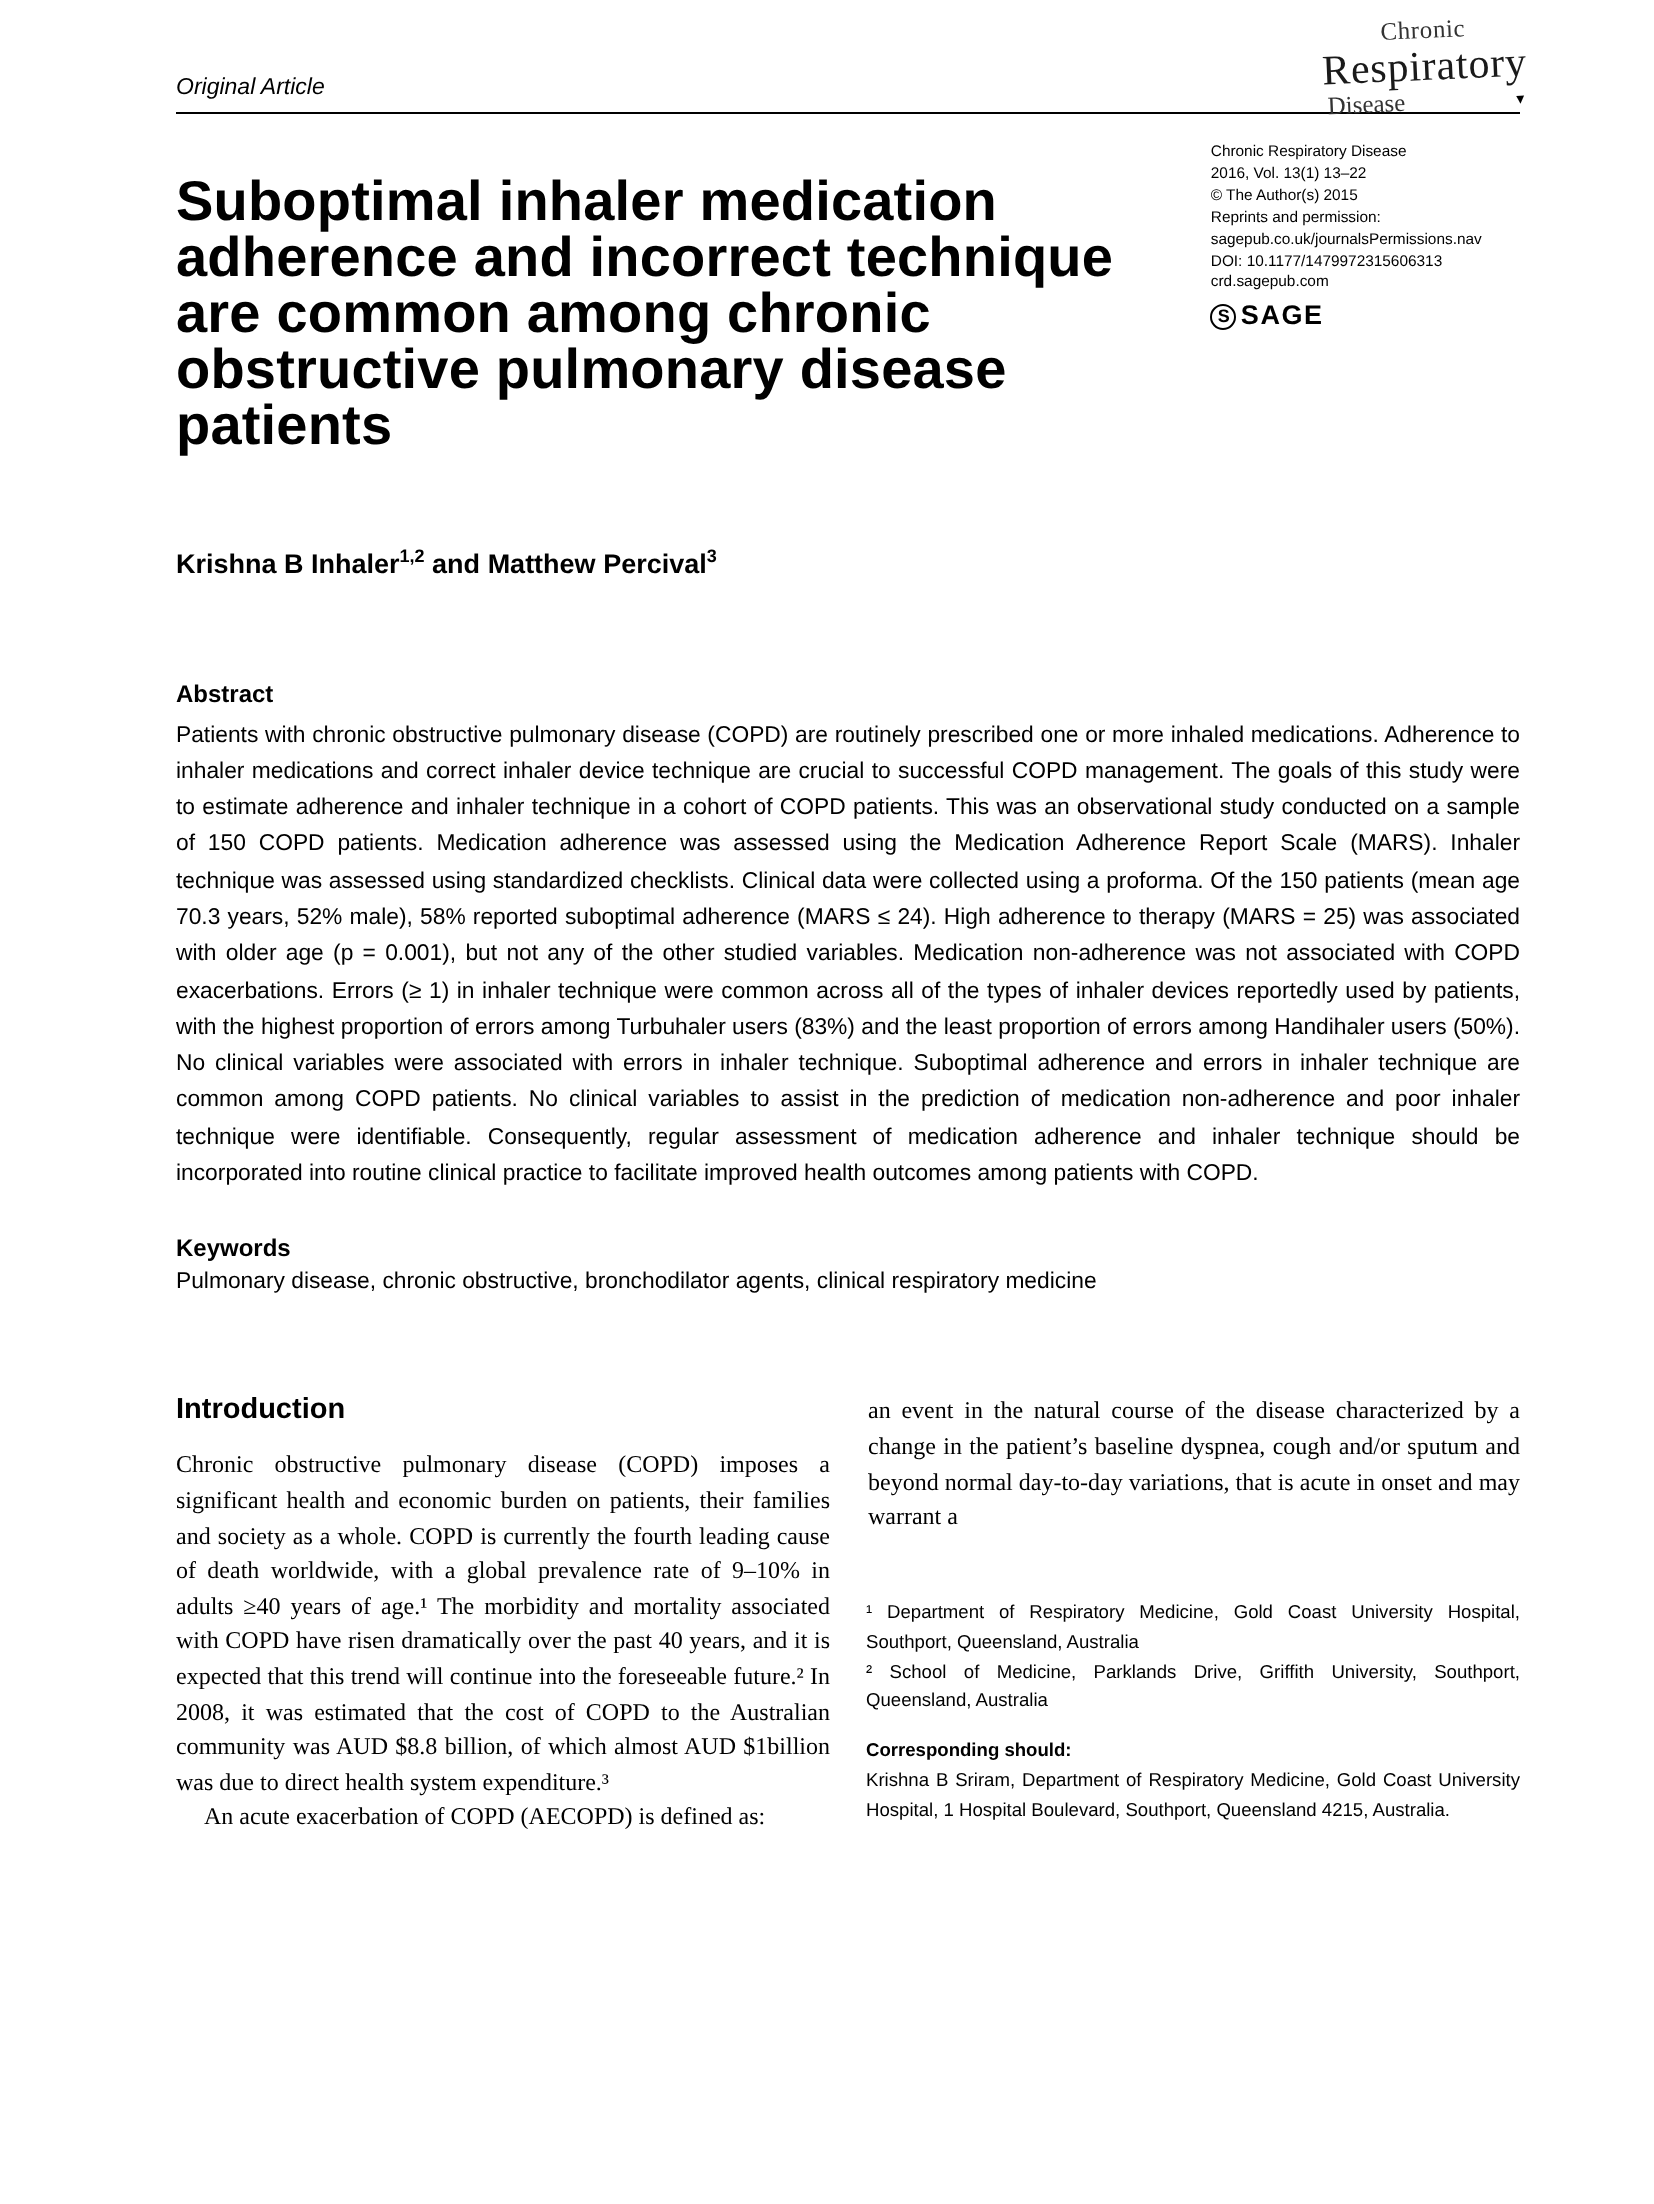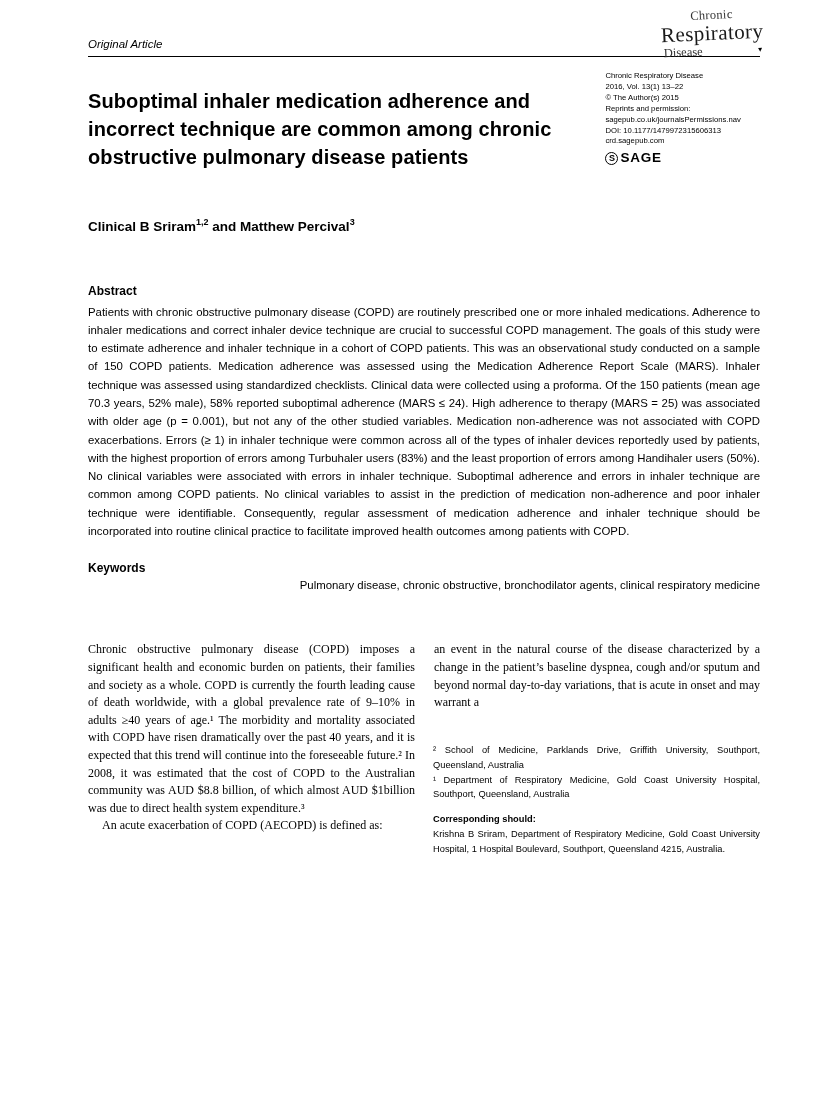--- a/index.html
+++ b/index.html
@@ -13,37 +13,37 @@
 
   .logo { position:absolute; top:8px; right:64px; transform:rotate(-2.5deg); color:#1a1a1a;
           font-family:"Liberation Serif",serif; }
   .logo-chronic { text-align:center; font-size:12.5px; letter-spacing:.3px; color:#333; }
   .logo-respiratory { font-size:21px; letter-spacing:.4px; margin-top:-2px; }
   .logo-disease-row { display:flex; justify-content:space-between; align-items:center; font-size:12.5px; color:#333; padding:0 2px; margin-top:-2px; }
   .logo-arrow { font-size:8px; color:#000; }
 
   
   .title-row { display:flex; justify-content:space-between; margin-top:14px; }
-  .title { width:495px; padding-top:16px; font-size:20px; line-height:28px; font-weight:bold; letter-spacing:.1px; }
+  .title { width:495px; padding-top:16px; font-size:28px; line-height:28px; font-weight:bold; letter-spacing:.1px; }
   .meta { width:162px; font-size:7.7px; line-height:10.9px;margin-left:45px; }
   .sage { display:flex; align-items:center; gap:2px; margin-top:5px; }
   .sage-s { display:inline-flex; width:13px; height:13px; border:1.4px solid #000; border-radius:50%;
             align-items:center; justify-content:center; font-size:9px; font-weight:bold; }
   .sage-text { font-weight:bold; font-size:13.5px; letter-spacing:.8px; }
 
   
   .authors { margin-top:46px; font-size:13.5px; font-weight:bold; }
   .authors sup { font-size:9px; }
 
   
   .abstract { margin-top:50px; }
   .section-head { font-size:12px; font-weight:bold; }
   .abstract-text { margin-top:5px; font-size:11.4px; line-height:18.3px; text-align:justify; }
   .keywords { margin-top:21px; }
-  .keywords-text { margin-top:4px; font-size:11.4px;text-align:right; }
+  .keywords-text { margin-top:4px; font-size:11.4px; }
 
   
   .columns { display:flex; gap:18px; margin-top:50px; }
   .col { width:327px; }
   .intro-heading { font-size:14.5px; font-weight:bold; margin-bottom:11px; }
   .body-text { font-family:"Liberation Serif",serif; font-size:12px; line-height:17.6px; text-align:justify; }
   .body-text.indented { text-indent:14px; }
   .quote { margin-left:1px; }
 
   
@@ -79,41 +79,42 @@
       <div>sagepub.co.uk/journalsPermissions.nav</div>
       <div>DOI: 10.1177/1479972315606313</div>
       <div>crd.sagepub.com</div>
       <div class="sage">
         <span class="sage-s">S</span>
         <span class="sage-text">SAGE</span>
       </div>
     </div>
   </div>
 
-  <div class="authors"><span>Clinical B Sriram</span><sup>1,2</sup><span> and </span><span>Matthew Percival</span><sup>3</sup></div>
+  <div class="authors"><span>Krishna B Inhaler</span><sup>1,2</sup><span> and </span><span>Matthew Percival</span><sup>3</sup></div>
 
   <section class="abstract">
     <h2 class="section-head">Abstract</h2>
     <p class="abstract-text">Patients with chronic obstructive pulmonary disease (COPD) are routinely prescribed one or more inhaled medications. Adherence to inhaler medications and correct inhaler device technique are crucial to successful COPD management. The goals of this study were to estimate adherence and inhaler technique in a cohort of COPD patients. This was an observational study conducted on a sample of 150 COPD patients. Medication adherence was assessed using the Medication Adherence Report Scale (MARS). Inhaler technique was assessed using standardized checklists. Clinical data were collected using a proforma. Of the 150 patients (mean age 70.3 years, 52% male), 58% reported suboptimal adherence (MARS ≤ 24). High adherence to therapy (MARS = 25) was associated with older age (p = 0.001), but not any of the other studied variables. Medication non-adherence was not associated with COPD exacerbations. Errors (≥ 1) in inhaler technique were common across all of the types of inhaler devices reportedly used by patients, with the highest proportion of errors among Turbuhaler users (83%) and the least proportion of errors among Handihaler users (50%). No clinical variables were associated with errors in inhaler technique. Suboptimal adherence and errors in inhaler technique are common among COPD patients. No clinical variables to assist in the prediction of medication non-adherence and poor inhaler technique were identifiable. Consequently, regular assessment of medication adherence and inhaler technique should be incorporated into routine clinical practice to facilitate improved health outcomes among patients with COPD.</p>
   </section>
 
   <section class="keywords">
     <h2 class="section-head">Keywords</h2>
     <p class="keywords-text">Pulmonary disease, chronic obstructive, bronchodilator agents, clinical respiratory medicine</p>
   </section>
 
   <div class="columns">
     <div class="col">
+      <h2 class="intro-heading">Introduction</h2>
       <p class="body-text">Chronic obstructive pulmonary disease (COPD) imposes a significant health and economic burden on patients, their families and society as a whole. COPD is currently the fourth leading cause of death worldwide, with a global prevalence rate of 9–10% in adults ≥40 years of age.¹ The morbidity and mortality associated with COPD have risen dramatically over the past 40 years, and it is expected that this trend will continue into the foreseeable future.² In 2008, it was estimated that the cost of COPD to the Australian community was AUD $8.8 billion, of which almost AUD $1billion was due to direct health system expenditure.³</p>
       <p class="body-text indented">An acute exacerbation of COPD (AECOPD) is defined as:</p>
     </div>
     <div class="col">
       <p class="body-text quote">an event in the natural course of the disease characterized by a change in the patient’s baseline dyspnea, cough and/or sputum and beyond normal day-to-day variations, that is acute in onset and may warrant a</p>
       <div class="footnotes">
+        <p class="affil">¹ Department of Respiratory Medicine, Gold Coast University Hospital, Southport, Queensland, Australia</p>
         <p class="affil">² School of Medicine, Parklands Drive, Griffith University, Southport, Queensland, Australia</p>
-        <p class="affil">¹ Department of Respiratory Medicine, Gold Coast University Hospital, Southport, Queensland, Australia</p>
         <p class="corr-head">Corresponding should:</p>
         <p class="corr-text">Krishna B Sriram, Department of Respiratory Medicine, Gold Coast University Hospital, 1 Hospital Boulevard, Southport, Queensland 4215, Australia.</p>
       </div>
     </div>
   </div>
 
 </div>
 
 </body></html>

